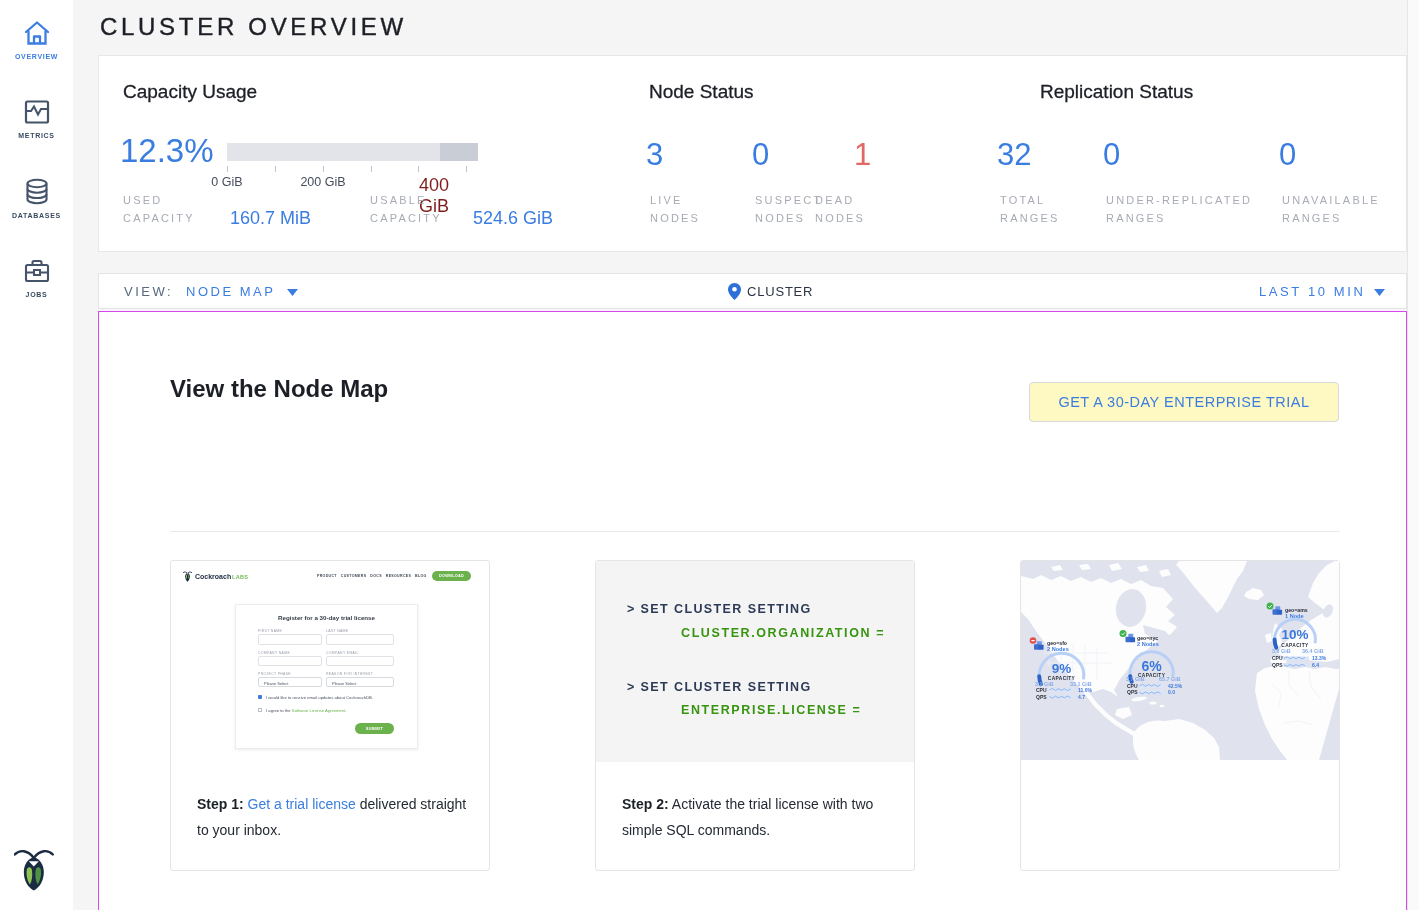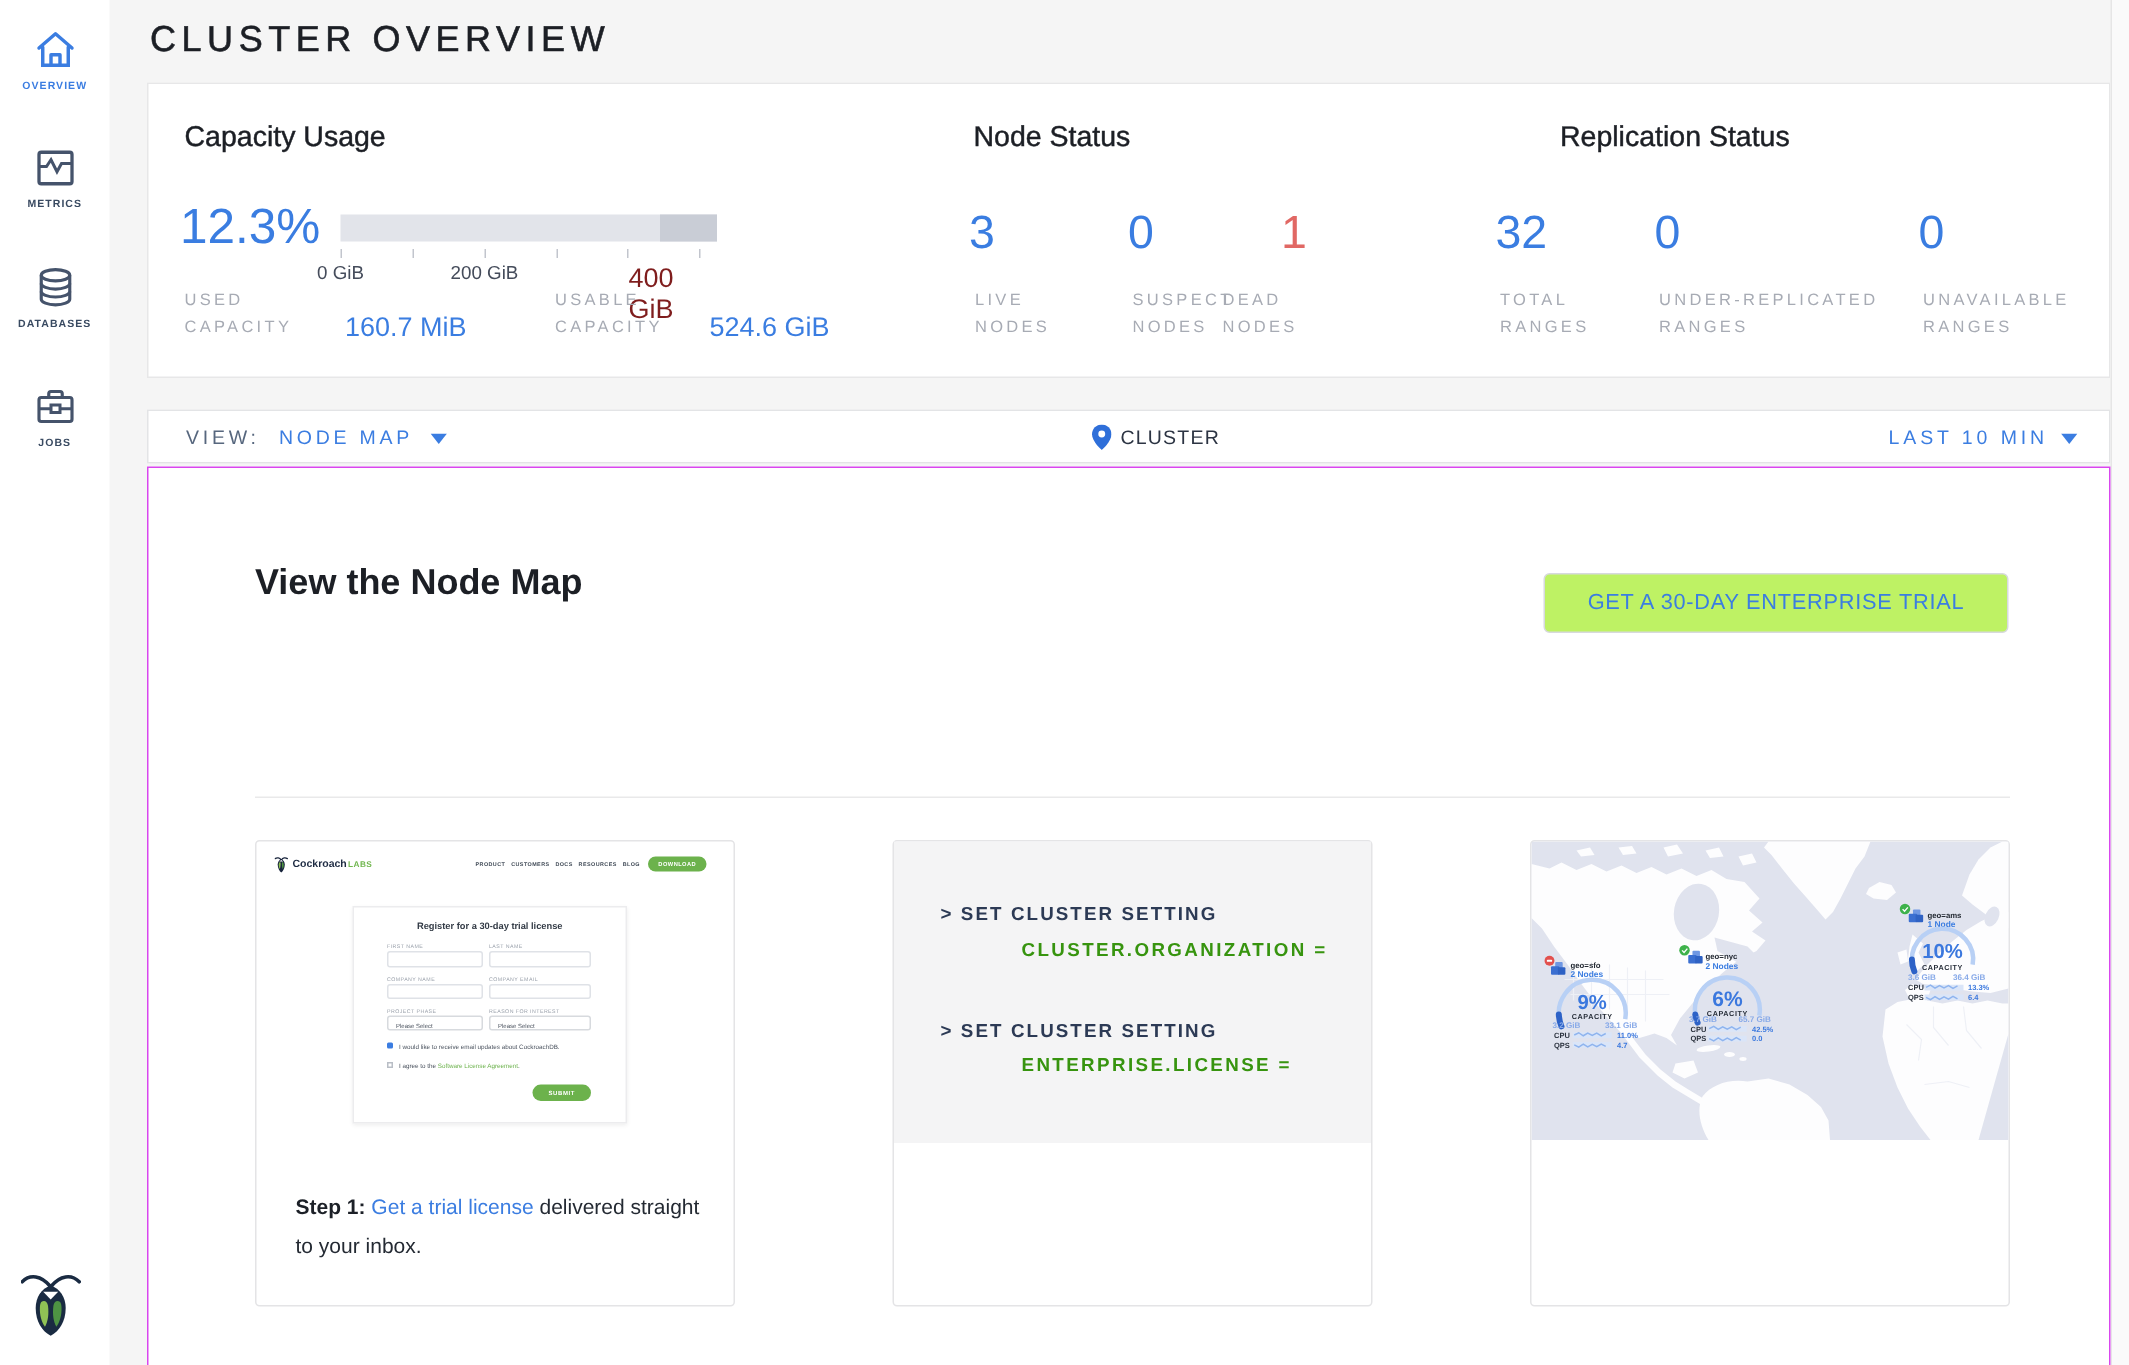--- a/index.html
+++ b/index.html
@@ -23,21 +23,21 @@
   .bignum.red { color:#e16864; }
   .statlabel { position:absolute; font-size:11px; letter-spacing:2.2px; color:#a7abb4; line-height:17.5px; text-transform:uppercase; }
   .statval { position:absolute; font-size:18px; line-height:1; color:#3a7de1; }
   
   #toolbar { position:absolute; left:98px; top:273px; width:1309px; height:36px; background:#fff; border:1px solid #e3e4e6; }
   .tbtext { font-size:13px; letter-spacing:2.5px; }
   
   #panel { position:absolute; left:98px; top:311px; width:1309px; height:615px; background:#fff; border:1px solid #d946ef; }
   #panel h2 { position:absolute; left:71px; top:63px; font-size:24px; font-weight:600; color:#1c1f25; letter-spacing:0; }
   #intro { position:absolute; left:71px; top:106px; font-size:14px; line-height:26px; color:#242a33; }
-  #trialbtn { position:absolute; left:930px; top:70px; width:310px; height:40px; border:1px solid #d7d9dd; border-radius:4px; background:#bef264;
+  #trialbtn { position:absolute; left:930px; top:70px; width:310px; height:40px; border:1px solid #d7d9dd; border-radius:4px; background:#fef9c3;
               color:#3b7de1; font-size:14.5px; letter-spacing:0.5px; text-align:center; line-height:38px; }
   #divider { position:absolute; left:71px; top:219px; width:1170px; height:1px; background:#e9e9ea; }
   .stepcard { position:absolute; top:248px; width:320px; height:311px; background:#fff; border:1px solid #e4e4e6; border-radius:3px; }
   .caption { position:absolute; left:26px; top:230px; width:300px; font-size:14px; line-height:26px; color:#242a33; }
   .caption b { color:#1c2027; }
   #rstrip { position:absolute; left:1407px; top:0; width:12px; height:910px; background:#fafafa; border-left:1px solid #e6e6e6; }
 </style>
 </head>
 <body>
 <div id="rstrip"></div>
@@ -187,20 +187,21 @@
     </div>
     <div class="caption"><b>Step 1:</b> <a class="blue" href="#">Get a trial license</a> delivered straight<br>to your inbox.</div>
   </div>
 
   <div class="stepcard" style="left:496px;">
     <div class="abs" style="left:0; top:0; width:318px; height:201px; background:#f4f4f5;"></div>
     <div class="abs" style="left:31px; top:41px; font-size:12.5px; font-weight:bold; letter-spacing:1.4px; color:#2c3a55;">&gt; SET CLUSTER SETTING</div>
     <div class="abs" style="left:85px; top:65px; font-size:12.5px; font-weight:bold; letter-spacing:1.6px; color:#37940f;">CLUSTER.ORGANIZATION =</div>
     <div class="abs" style="left:31px; top:119px; font-size:12.5px; font-weight:bold; letter-spacing:1.4px; color:#2c3a55;">&gt; SET CLUSTER SETTING</div>
     <div class="abs" style="left:85px; top:142px; font-size:12.5px; font-weight:bold; letter-spacing:1.6px; color:#37940f;">ENTERPRISE.LICENSE =</div>
+    <div class="caption"><b>Step 2:</b> Activate the trial license with two<br>simple SQL commands.</div>
   </div>
 
   <div class="stepcard" style="left:921px;">
     <svg id="nodemap" class="abs" style="left:0; top:0;" width="318" height="199" viewBox="0 0 318 199">
       <rect x="0" y="0" width="318" height="199" fill="#e0e3ee"></rect>
       <g fill="#fdfdfe">
 
         <path d="M0,15 L12,18 L20,14 L30,19 L40,15 L50,20 L60,16 L70,21 L80,17 L90,22 L100,18 L110,23 L120,19 L130,25 L142,27
                  L152,38 L145,46 L154,54 L147,60 L156,66 L150,73
                  L138,79 L128,87 L118,96 L108,107 L99,118 L93,129

